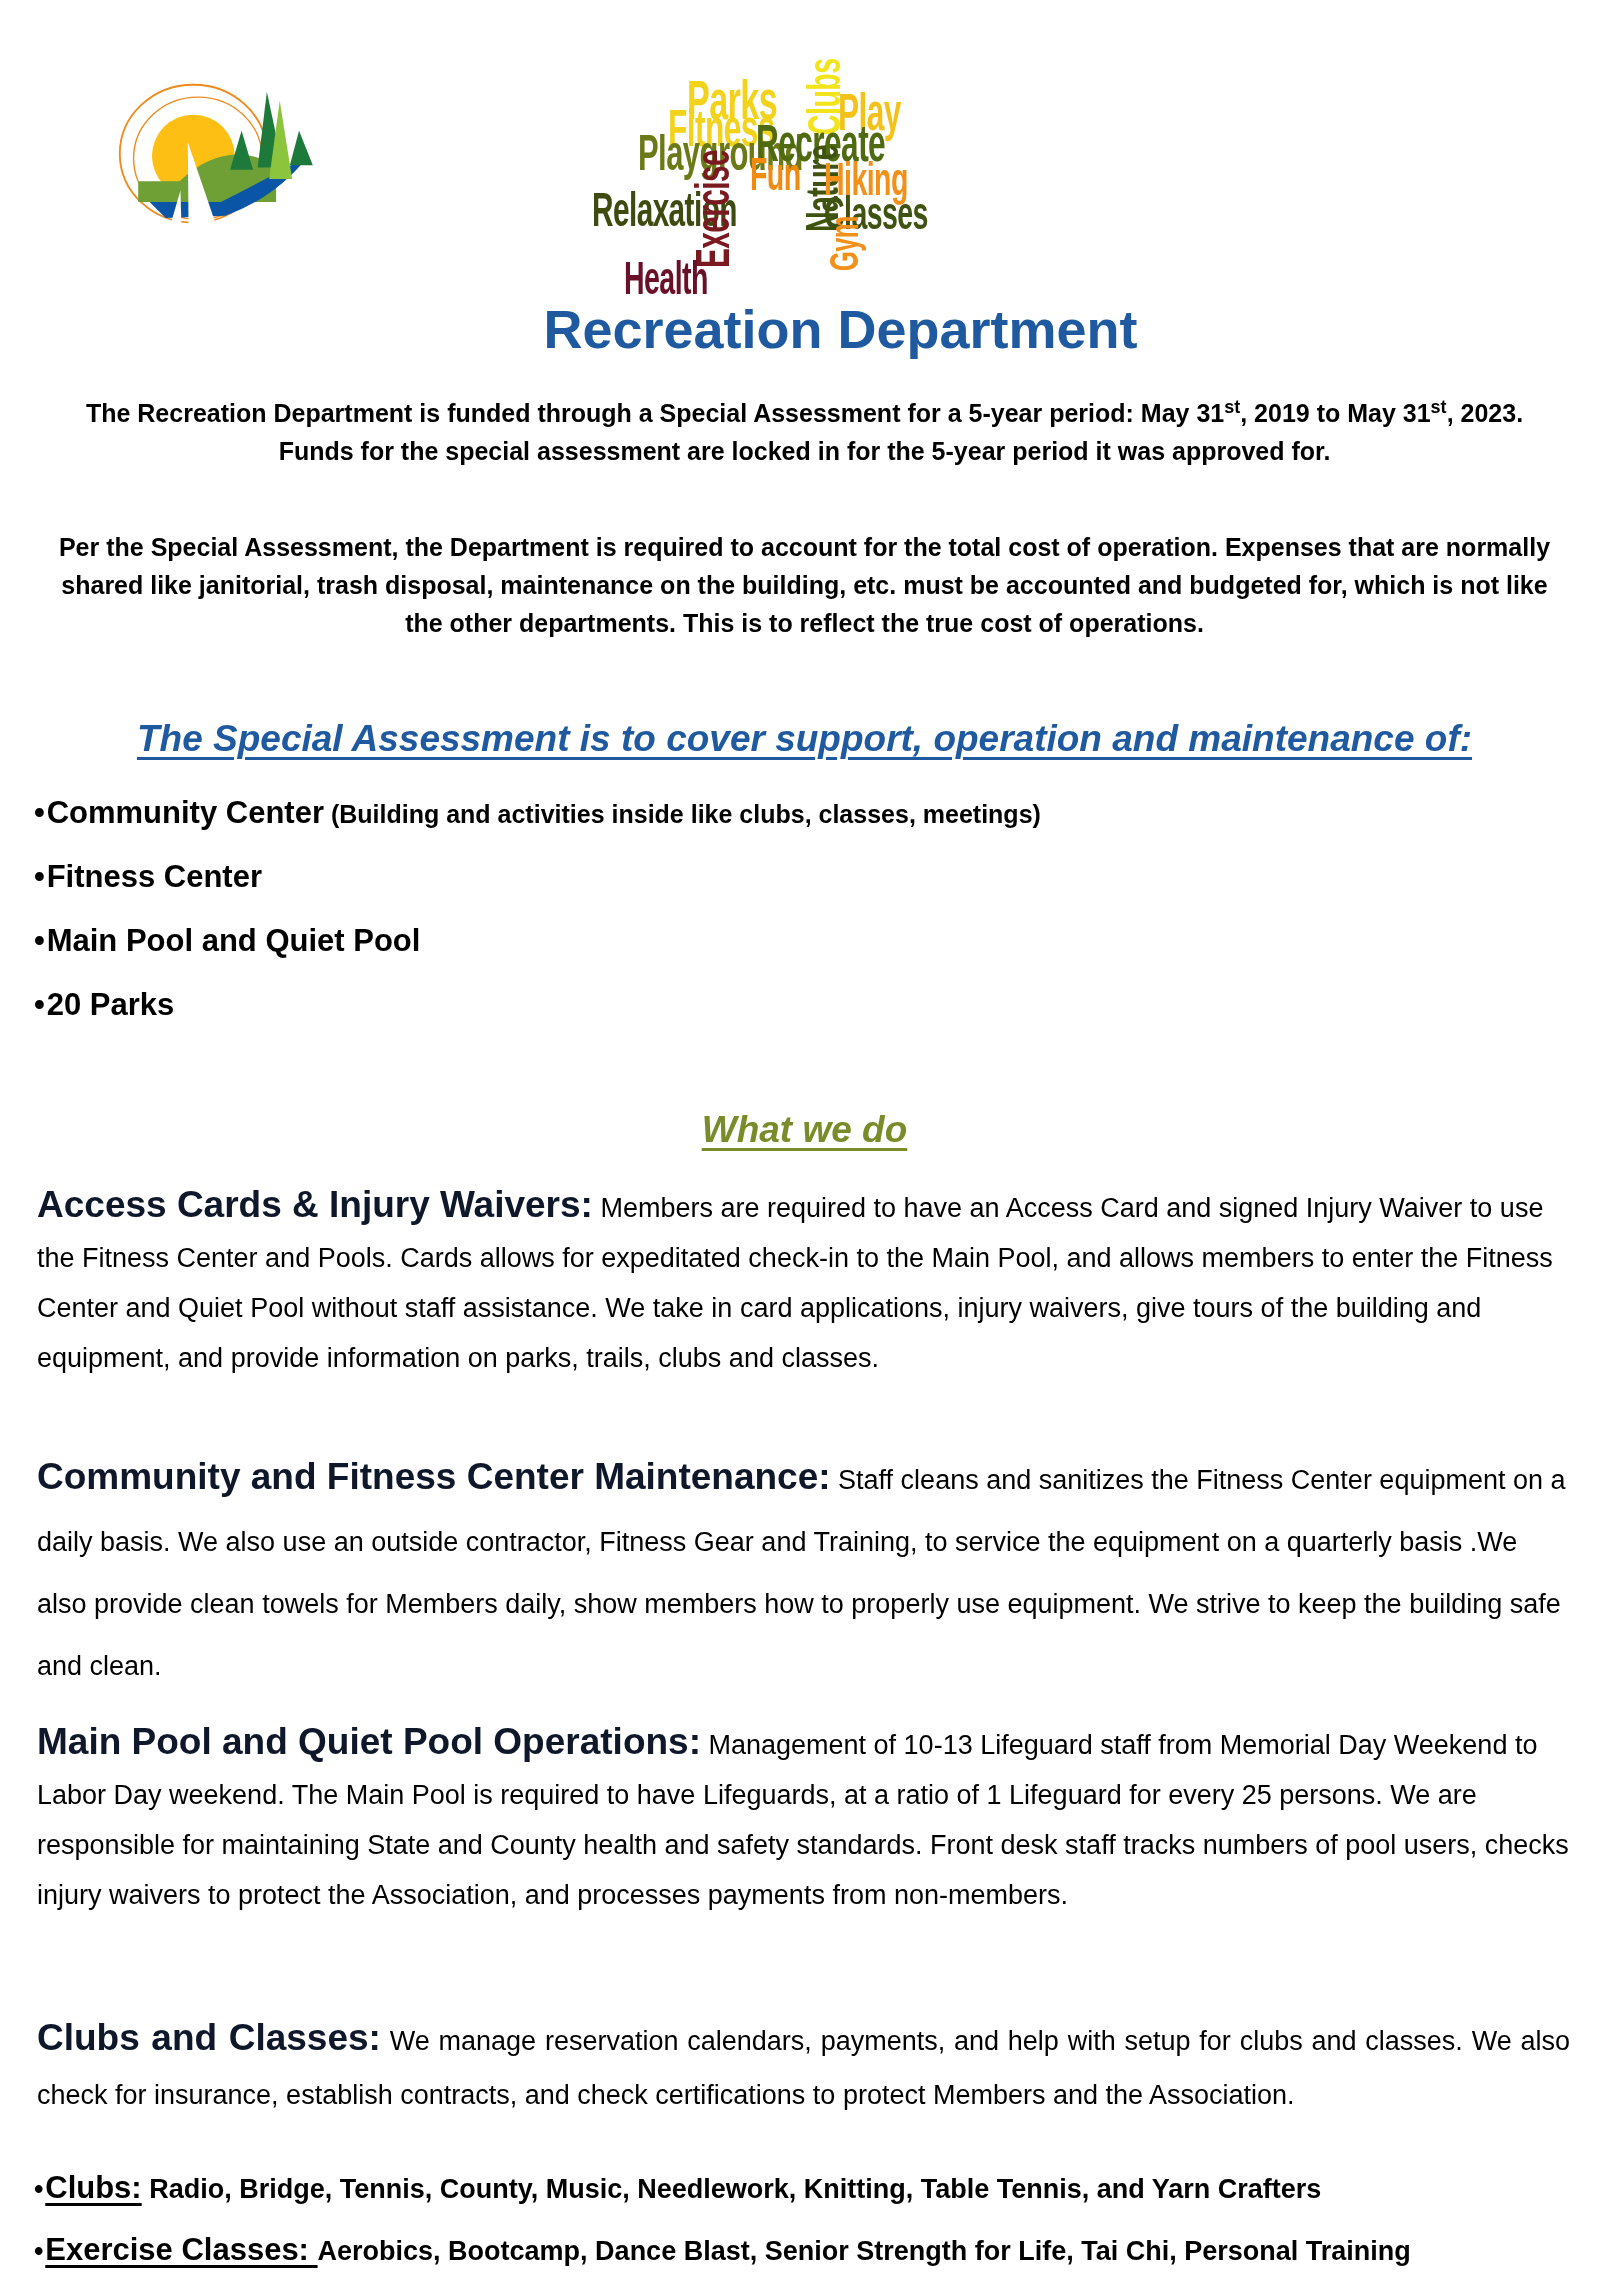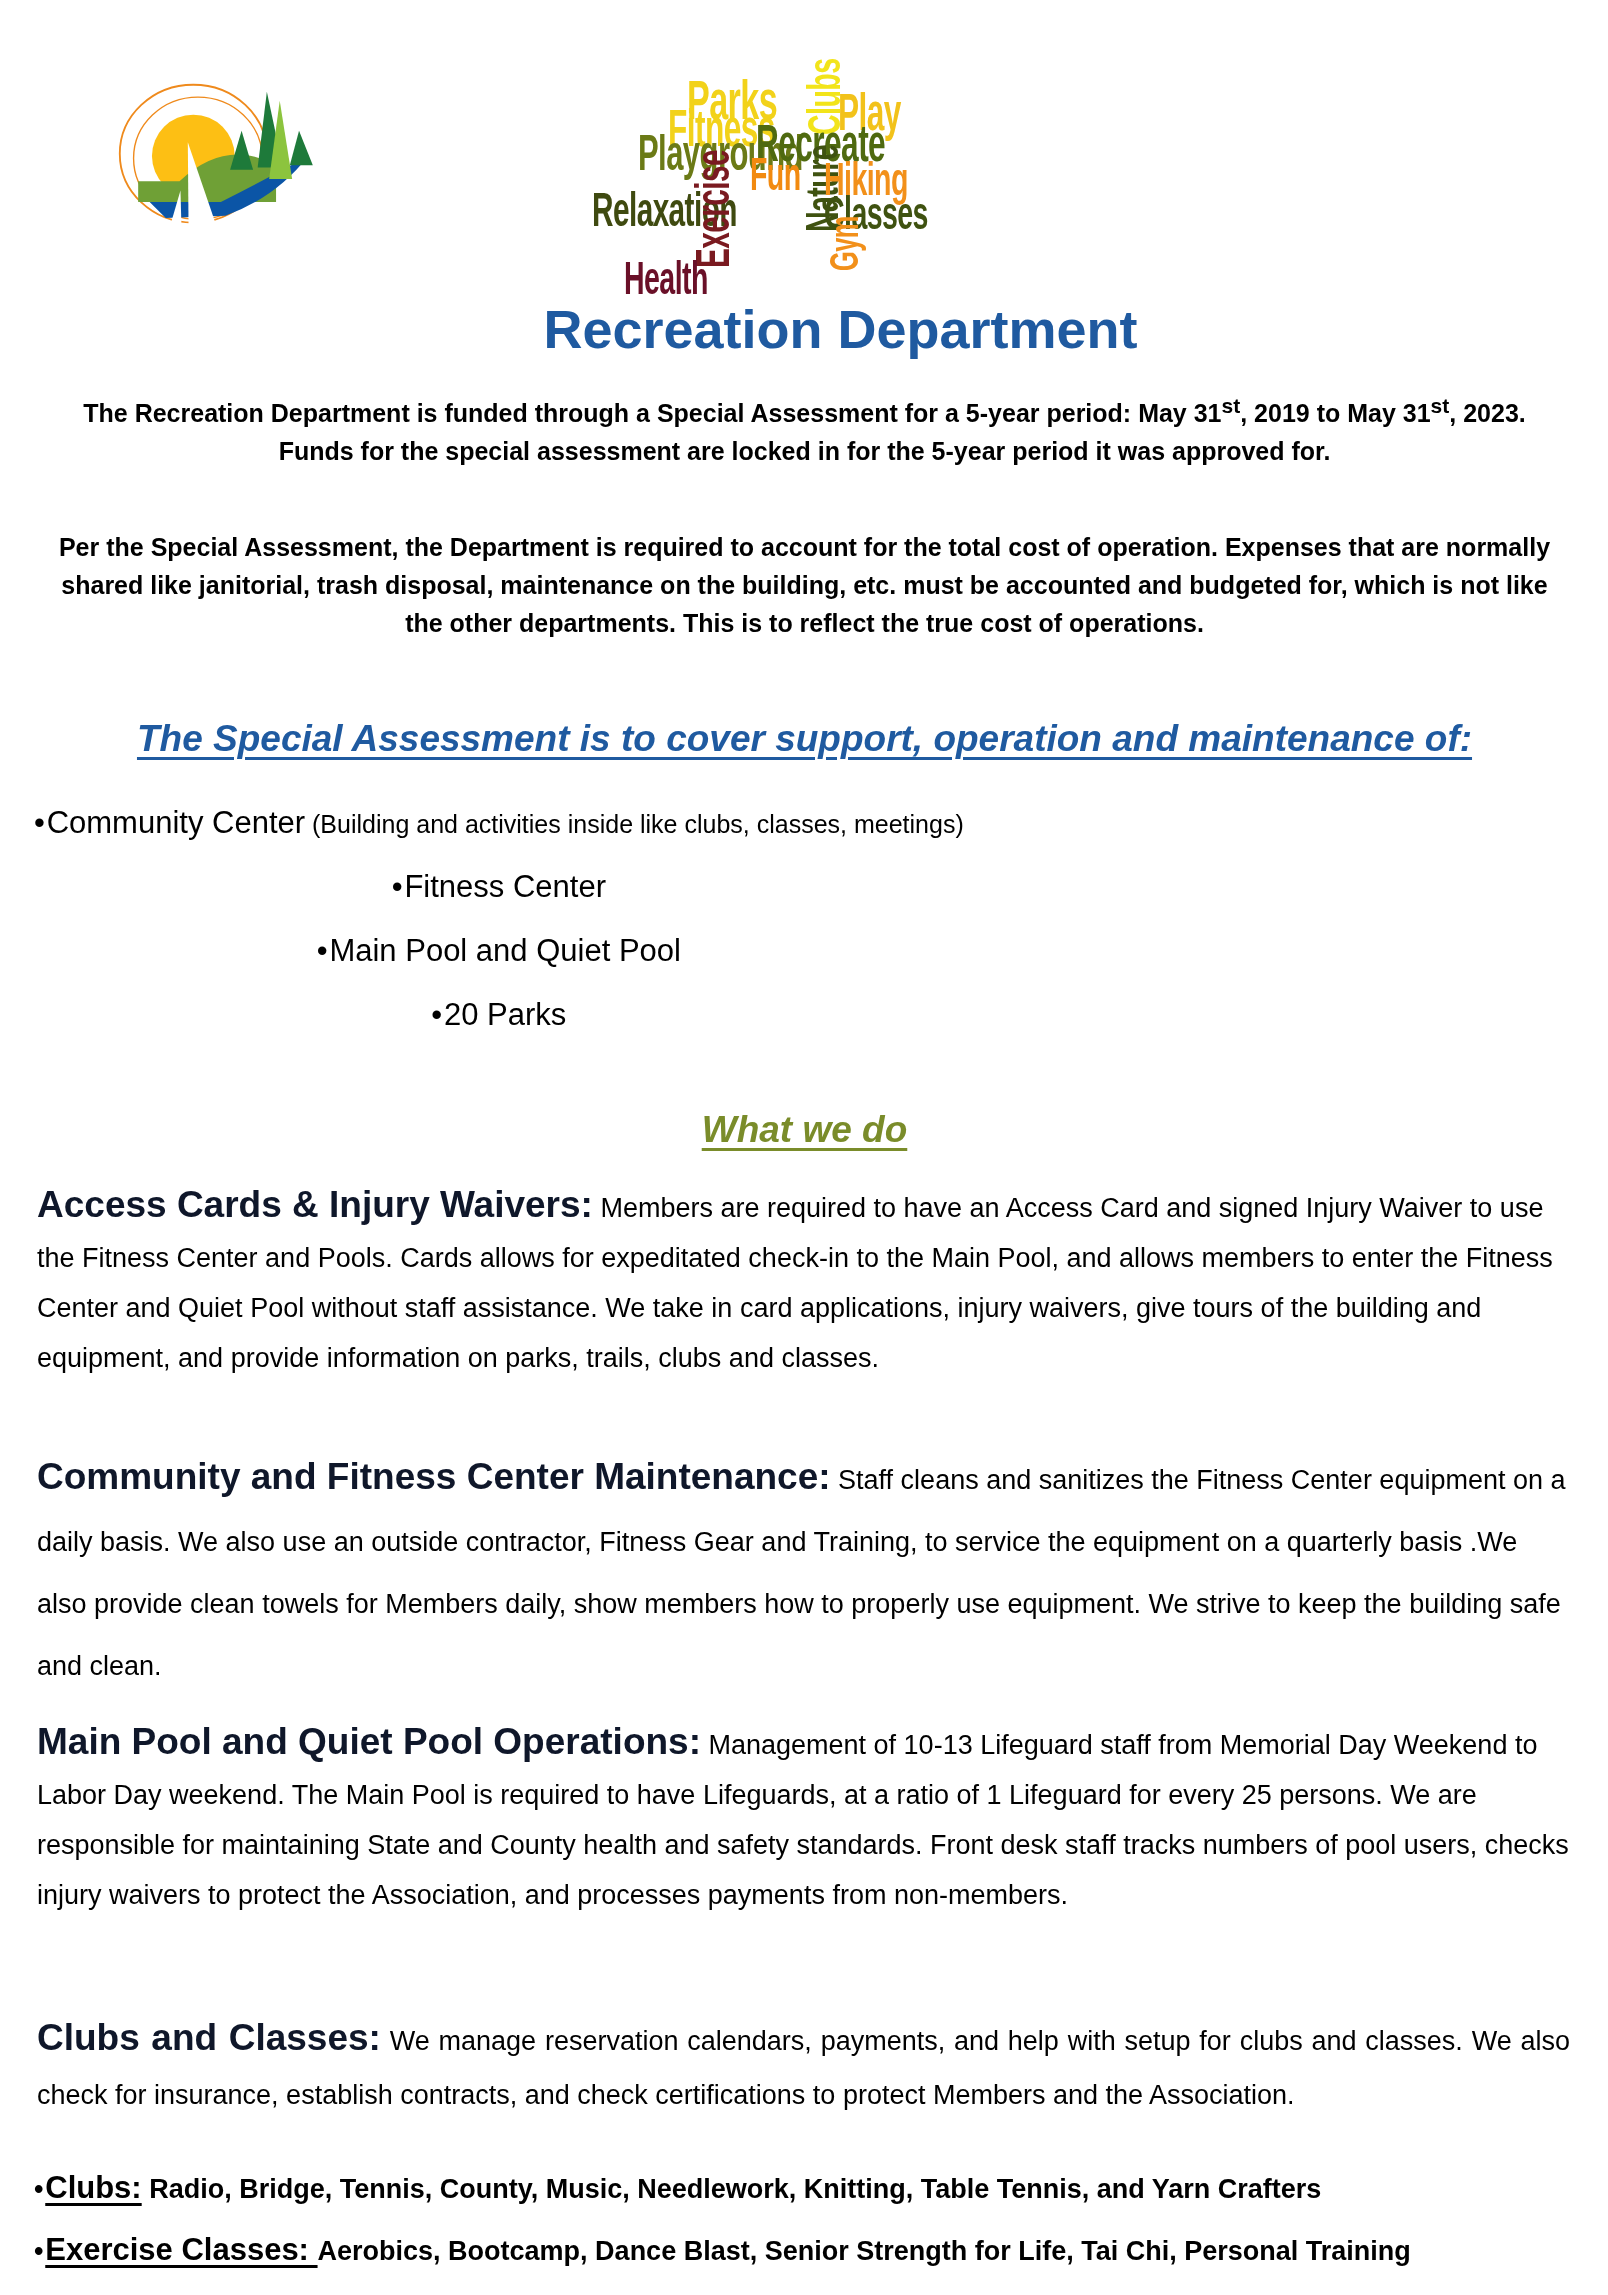--- a/index.html
+++ b/index.html
@@ -17,34 +17,34 @@
   .cloud span.v { transform: rotate(-90deg) scaleX(0.62); }
 
   .title {
     position: absolute; left: 0; width: 1609px; top: 298px; text-align: center;
     font-size: 54px; font-weight: bold; color: #1f5aa0; letter-spacing: 0px; padding-left: 36px;
   }
   .intro {
     position: absolute; left: 55px; width: 1499px; text-align: center;
     font-size: 25px; font-weight: bold; line-height: 38px;
   }
-  .intro sup { font-size: 21px; line-height: 0; }
+  .intro sup { font-size: 18px; line-height: 0; }
   #intro1 { top: 394px; }
   #intro2 { top: 528px; }
 
   .sub-heading {
     position: absolute; left: 0; width: 1609px; text-align: center;
     font-size: 37px; font-style: italic; font-weight: bold; text-decoration: underline;
     text-decoration-thickness: 2.8px; text-underline-offset: 5.5px;
   }
   #assess-heading { top: 718px; color: #1f5aa0; }
   #whatwedo-heading { top: 1109px; color: #7a8c2a; }
 
   .cover-list { position: absolute; left: 34px; top: 790px; margin: 0; padding: 0; list-style: none; }
-  .cover-list li { font-size: 31px; font-weight: normal; height: 64px; line-height: 66px; text-align: center; }
+  .cover-list li { font-size: 31px; font-weight: bold; height: 64px; line-height: 46px; }
   .cover-list li .note { font-size: 25px; }
   .bullet { display: inline-block; margin-right: 1.8px; }
 
   .section {
     position: absolute; left: 37px; width: 1533px;
     font-size: 27px; line-height: 50px;
   }
   .section .lead { font-size: 37px; font-weight: bold; color: #0f172a; }
   #sec-access { top: 1180px; }
   #sec-maint  { top: 1446px; line-height: 62px; }

